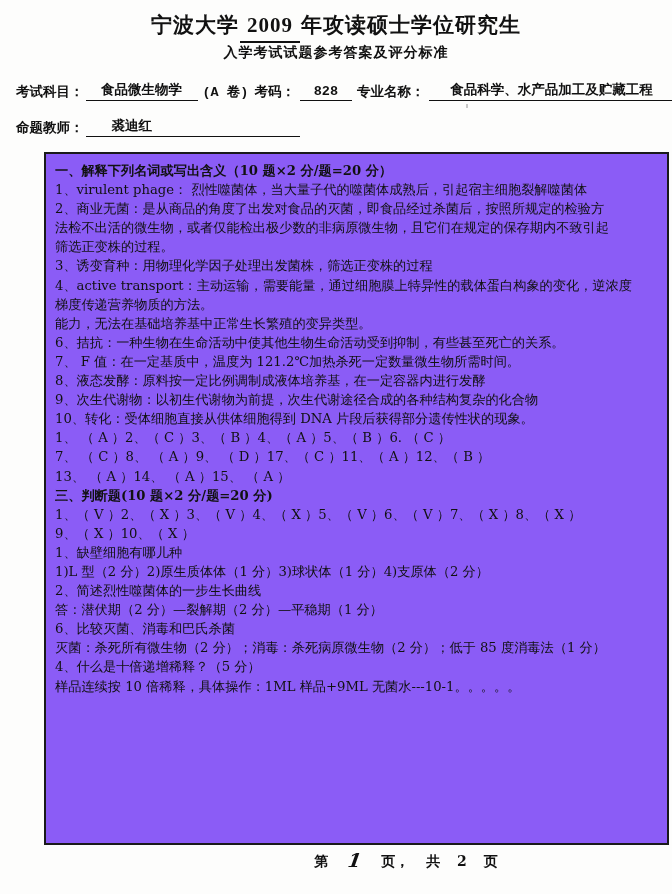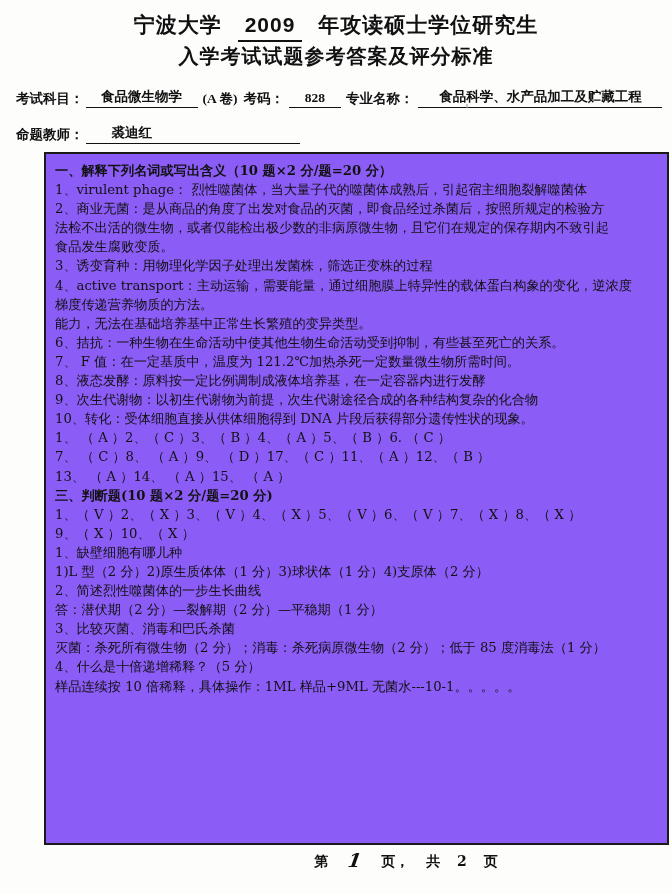--- a/index.html
+++ b/index.html
@@ -32,39 +32,39 @@
   .title-line-1,
   .title-line-2 {
     font-family: "DejaVu Serif", "Liberation Serif", serif;
     font-weight: bold;
     font-size: 20px;
     letter-spacing: 1px;
     line-height: 1.42;
     white-space: nowrap;
   }
   .title-line-1 { font-size: 21px; }
-  .title-line-2 { font-size: 20px; }
+  .title-line-2 { font-size: 14px; }
   .year-blank {
     display: inline-block;
     border-bottom: 2px solid #111;
     padding: 0 7px 0 7px;
-    margin: 0 16px;
-    font-family: Liberation Sans, sans-serif;
+    margin: 0 1px;
+    font-family: Liberation Serif, serif;
     font-weight: bold;
   }
 
   
   .meta-block {
     margin-top: 18px;
     padding: 0 8px 0 16px;
   }
   .meta-row {
     display: flex;
     align-items: flex-end;
-    font-family: Liberation Serif, serif;
+    font-family: Liberation Mono, monospace;
     font-weight: bold;
     font-size: 13.5px;
     white-space: nowrap;
     margin-bottom: 16px;
   }
   .meta-label { flex: 0 0 auto; }
   .fill {
     border-bottom: 1.6px solid #111;
     text-align: center;
     padding: 0 4px 1px 4px;
@@ -180,41 +180,41 @@
     </div>
 
   </div>
 
   <div class="answer-box">
     <div class="answer-inner" id="answer-lines">
         <div class="ln sec">一、解释下列名词或写出含义（10 题×2 分/题=20 分）</div>
         <div class="ln">1、virulent phage：     烈性噬菌体，当大量子代的噬菌体成熟后，引起宿主细胞裂解噬菌体</div>
         <div class="ln">2、商业无菌：是从商品的角度了出发对食品的灭菌，即食品经过杀菌后，按照所规定的检验方</div>
         <div class="ln">法检不出活的微生物，或者仅能检出极少数的非病原微生物，且它们在规定的保存期内不致引起</div>
-        <div class="ln">食品发生腐败变质。</div>
+        <div class="ln">筛选正变株的过程。</div>
         <div class="ln">3、诱变育种：用物理化学因子处理出发菌株，筛选正变株的过程</div>
         <div class="ln">4、active transport：主动运输，需要能量，通过细胞膜上特异性的载体蛋白构象的变化，逆浓度</div>
         <div class="ln">梯度传递营养物质的方法。</div>
         <div class="ln">能力，无法在基础培养基中正常生长繁殖的变异类型。</div>
         <div class="ln">6、拮抗：一种生物在生命活动中使其他生物生命活动受到抑制，有些甚至死亡的关系。</div>
         <div class="ln">7、 F 值：在一定基质中，温度为 121.2℃加热杀死一定数量微生物所需时间。</div>
         <div class="ln">8、液态发酵：原料按一定比例调制成液体培养基，在一定容器内进行发酵</div>
         <div class="ln">9、次生代谢物：以初生代谢物为前提，次生代谢途径合成的各种结构复杂的化合物</div>
         <div class="ln">10、转化：受体细胞直接从供体细胞得到 DNA 片段后获得部分遗传性状的现象。</div>
         <div class="ln">1、 （ A ）2、（  C  ）3、（  B  ）4、（   A  ）5、（ B ）6.  （ C  ）</div>
         <div class="ln">7、 （ C ）8、 （ A   ）9、 （ D  ）17、（  C   ）11、（ A  ）12、（  B  ）</div>
         <div class="ln">13、 （ A  ）14、 （ A ）15、 （ A ）</div>
         <div class="ln sec">三、判断题(10 题×2 分/题=20 分)</div>
         <div class="ln">1、（ V  ）2、（ X  ）3、（  V ）4、（ X  ）5、（ V  ）6、（  V ）7、（  X ）8、（ X  ）</div>
         <div class="ln">9、（ X  ）10、（  X ）</div>
         <div class="ln">1、缺壁细胞有哪儿种</div>
         <div class="ln">1)L 型（2 分）2)原生质体体（1 分）3)球状体（1 分）4)支原体（2 分）</div>
         <div class="ln">2、简述烈性噬菌体的一步生长曲线</div>
         <div class="ln">答：潜伏期（2 分）—裂解期（2 分）—平稳期（1 分）</div>
-        <div class="ln">3、比较灭菌、消毒和巴氏杀菌</div>
+        <div class="ln">6、比较灭菌、消毒和巴氏杀菌</div>
         <div class="ln">灭菌：杀死所有微生物（2 分）；消毒：杀死病原微生物（2 分）；低于 85 度消毒法（1 分）</div>
         <div class="ln">4、什么是十倍递增稀释？（5 分）</div>
         <div class="ln">样品连续按 10 倍稀释，具体操作：1ML 样品+9ML 无菌水---10-1。。。。。</div>
       </div>
   </div>
 
   <div class="page-footer">
     <span class="footer-inner">
       <span class="footer-seg">第</span>
       <span class="page-num-hand">1</span>

